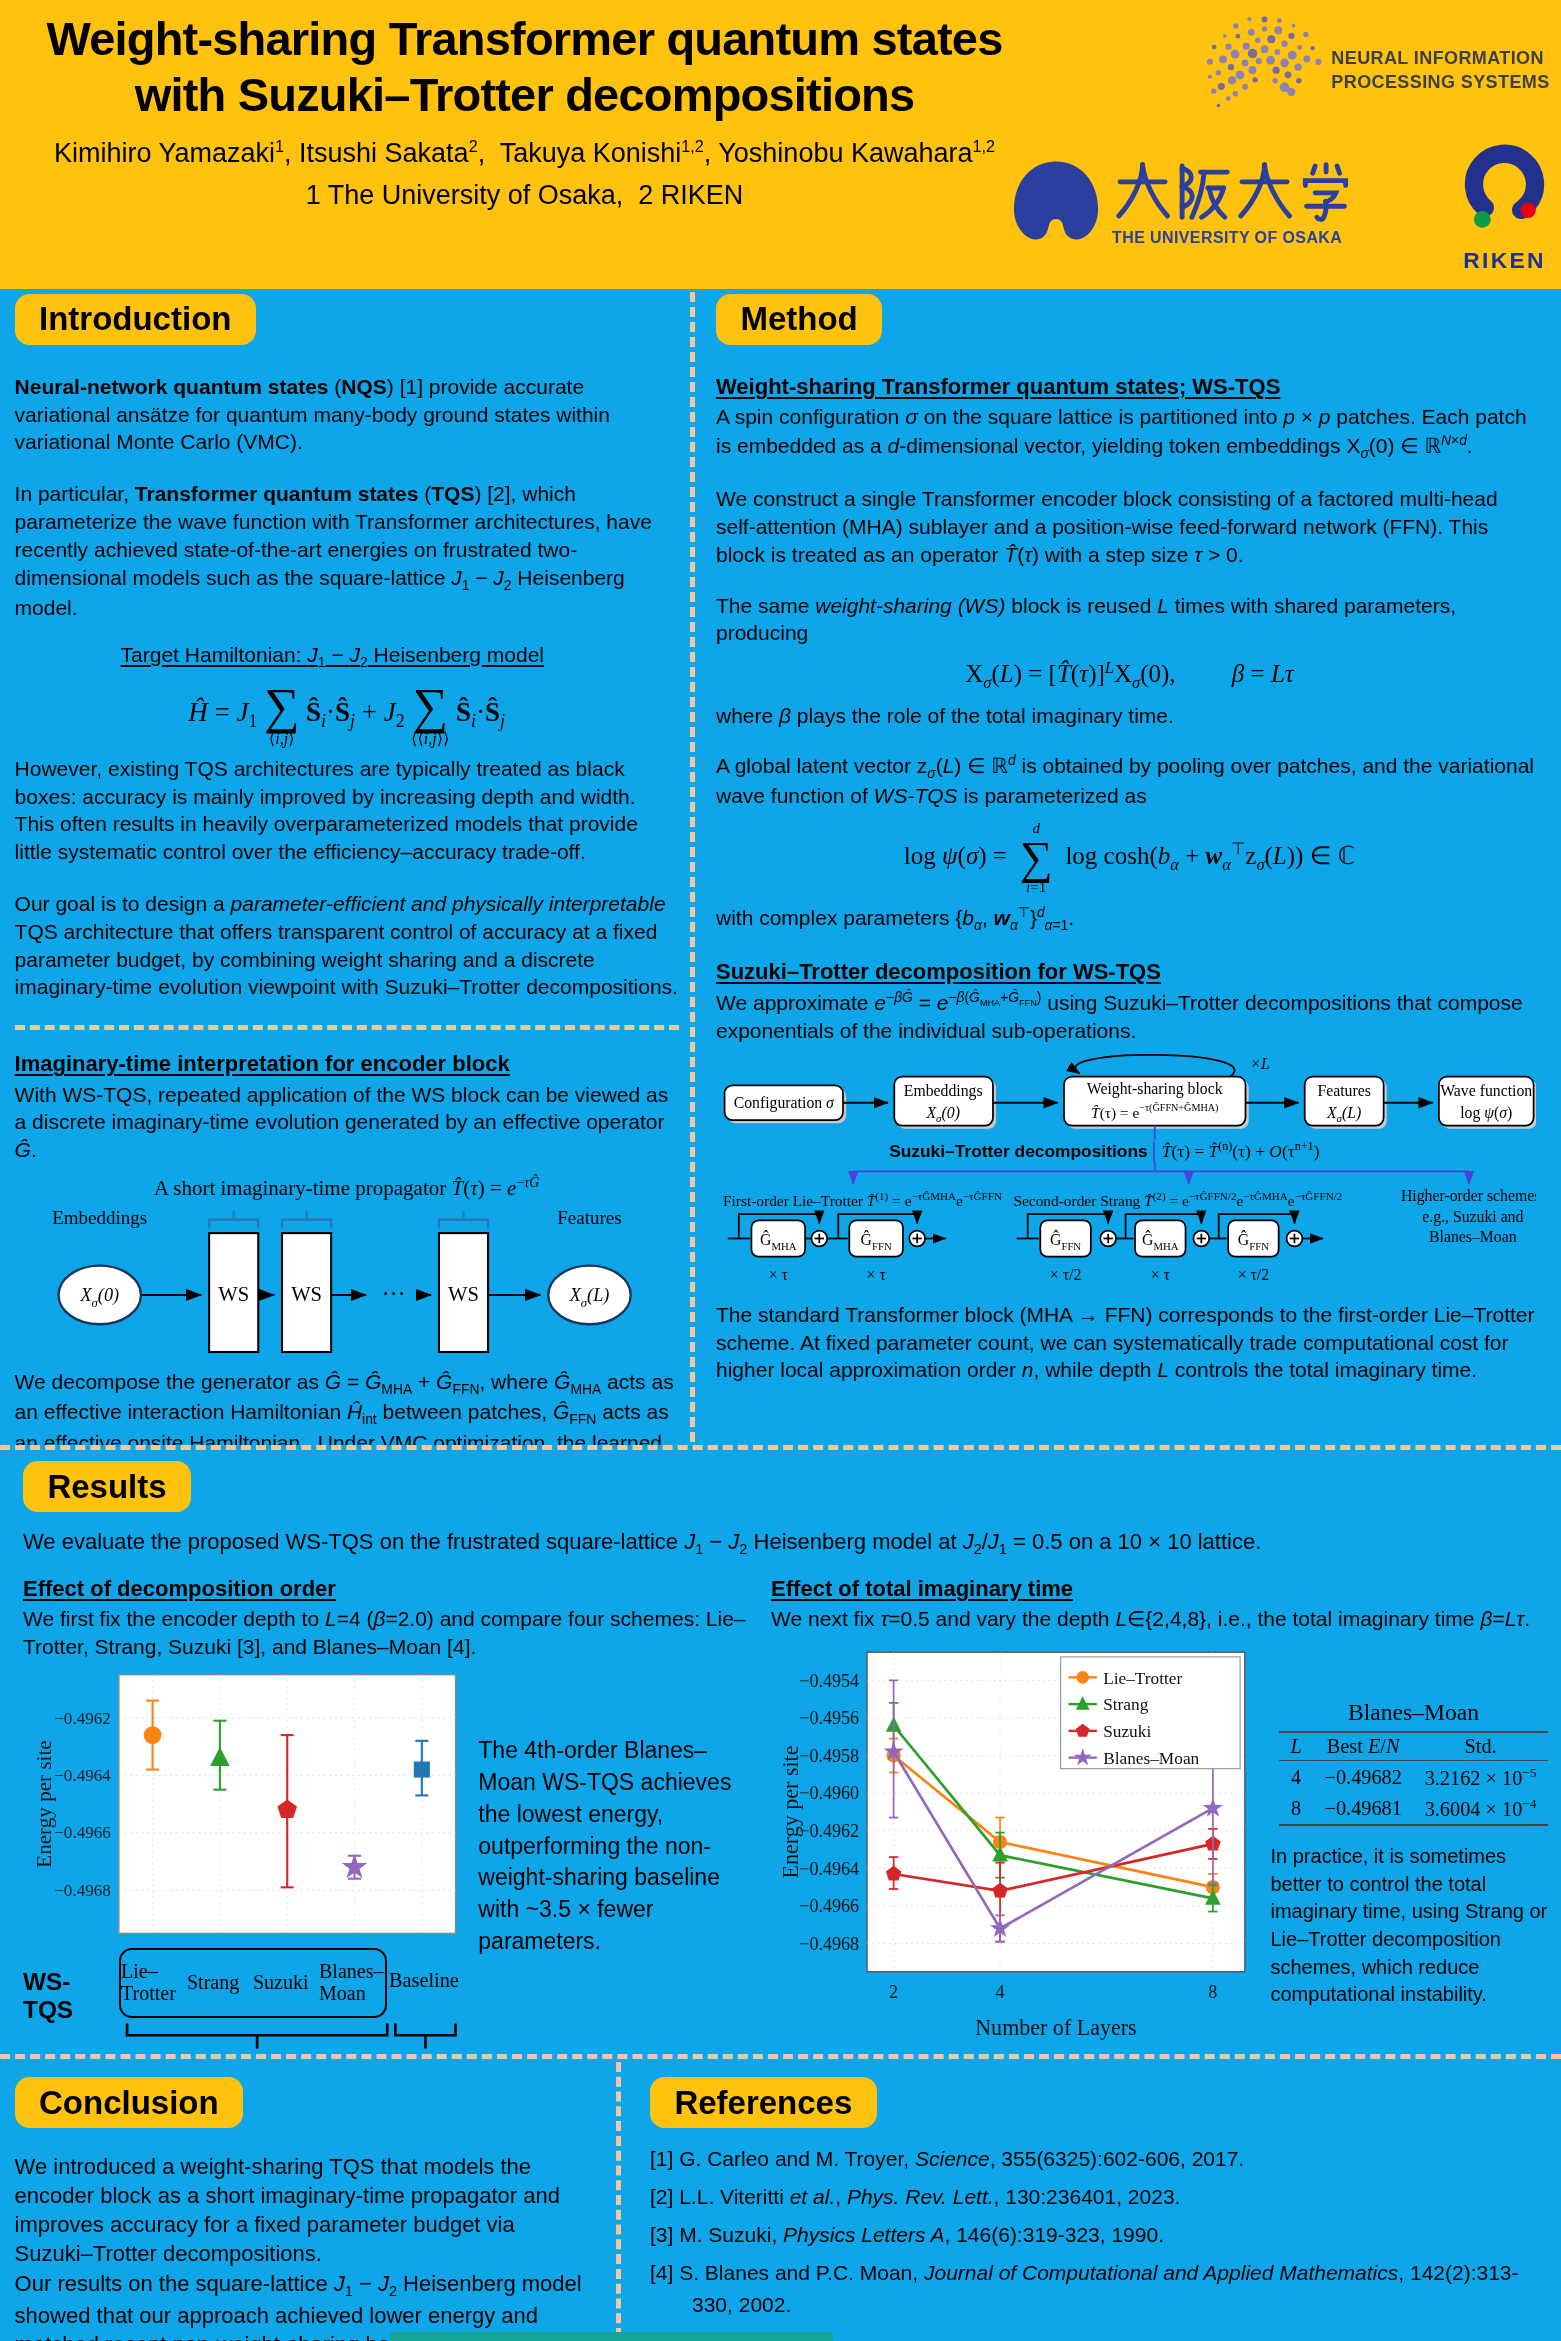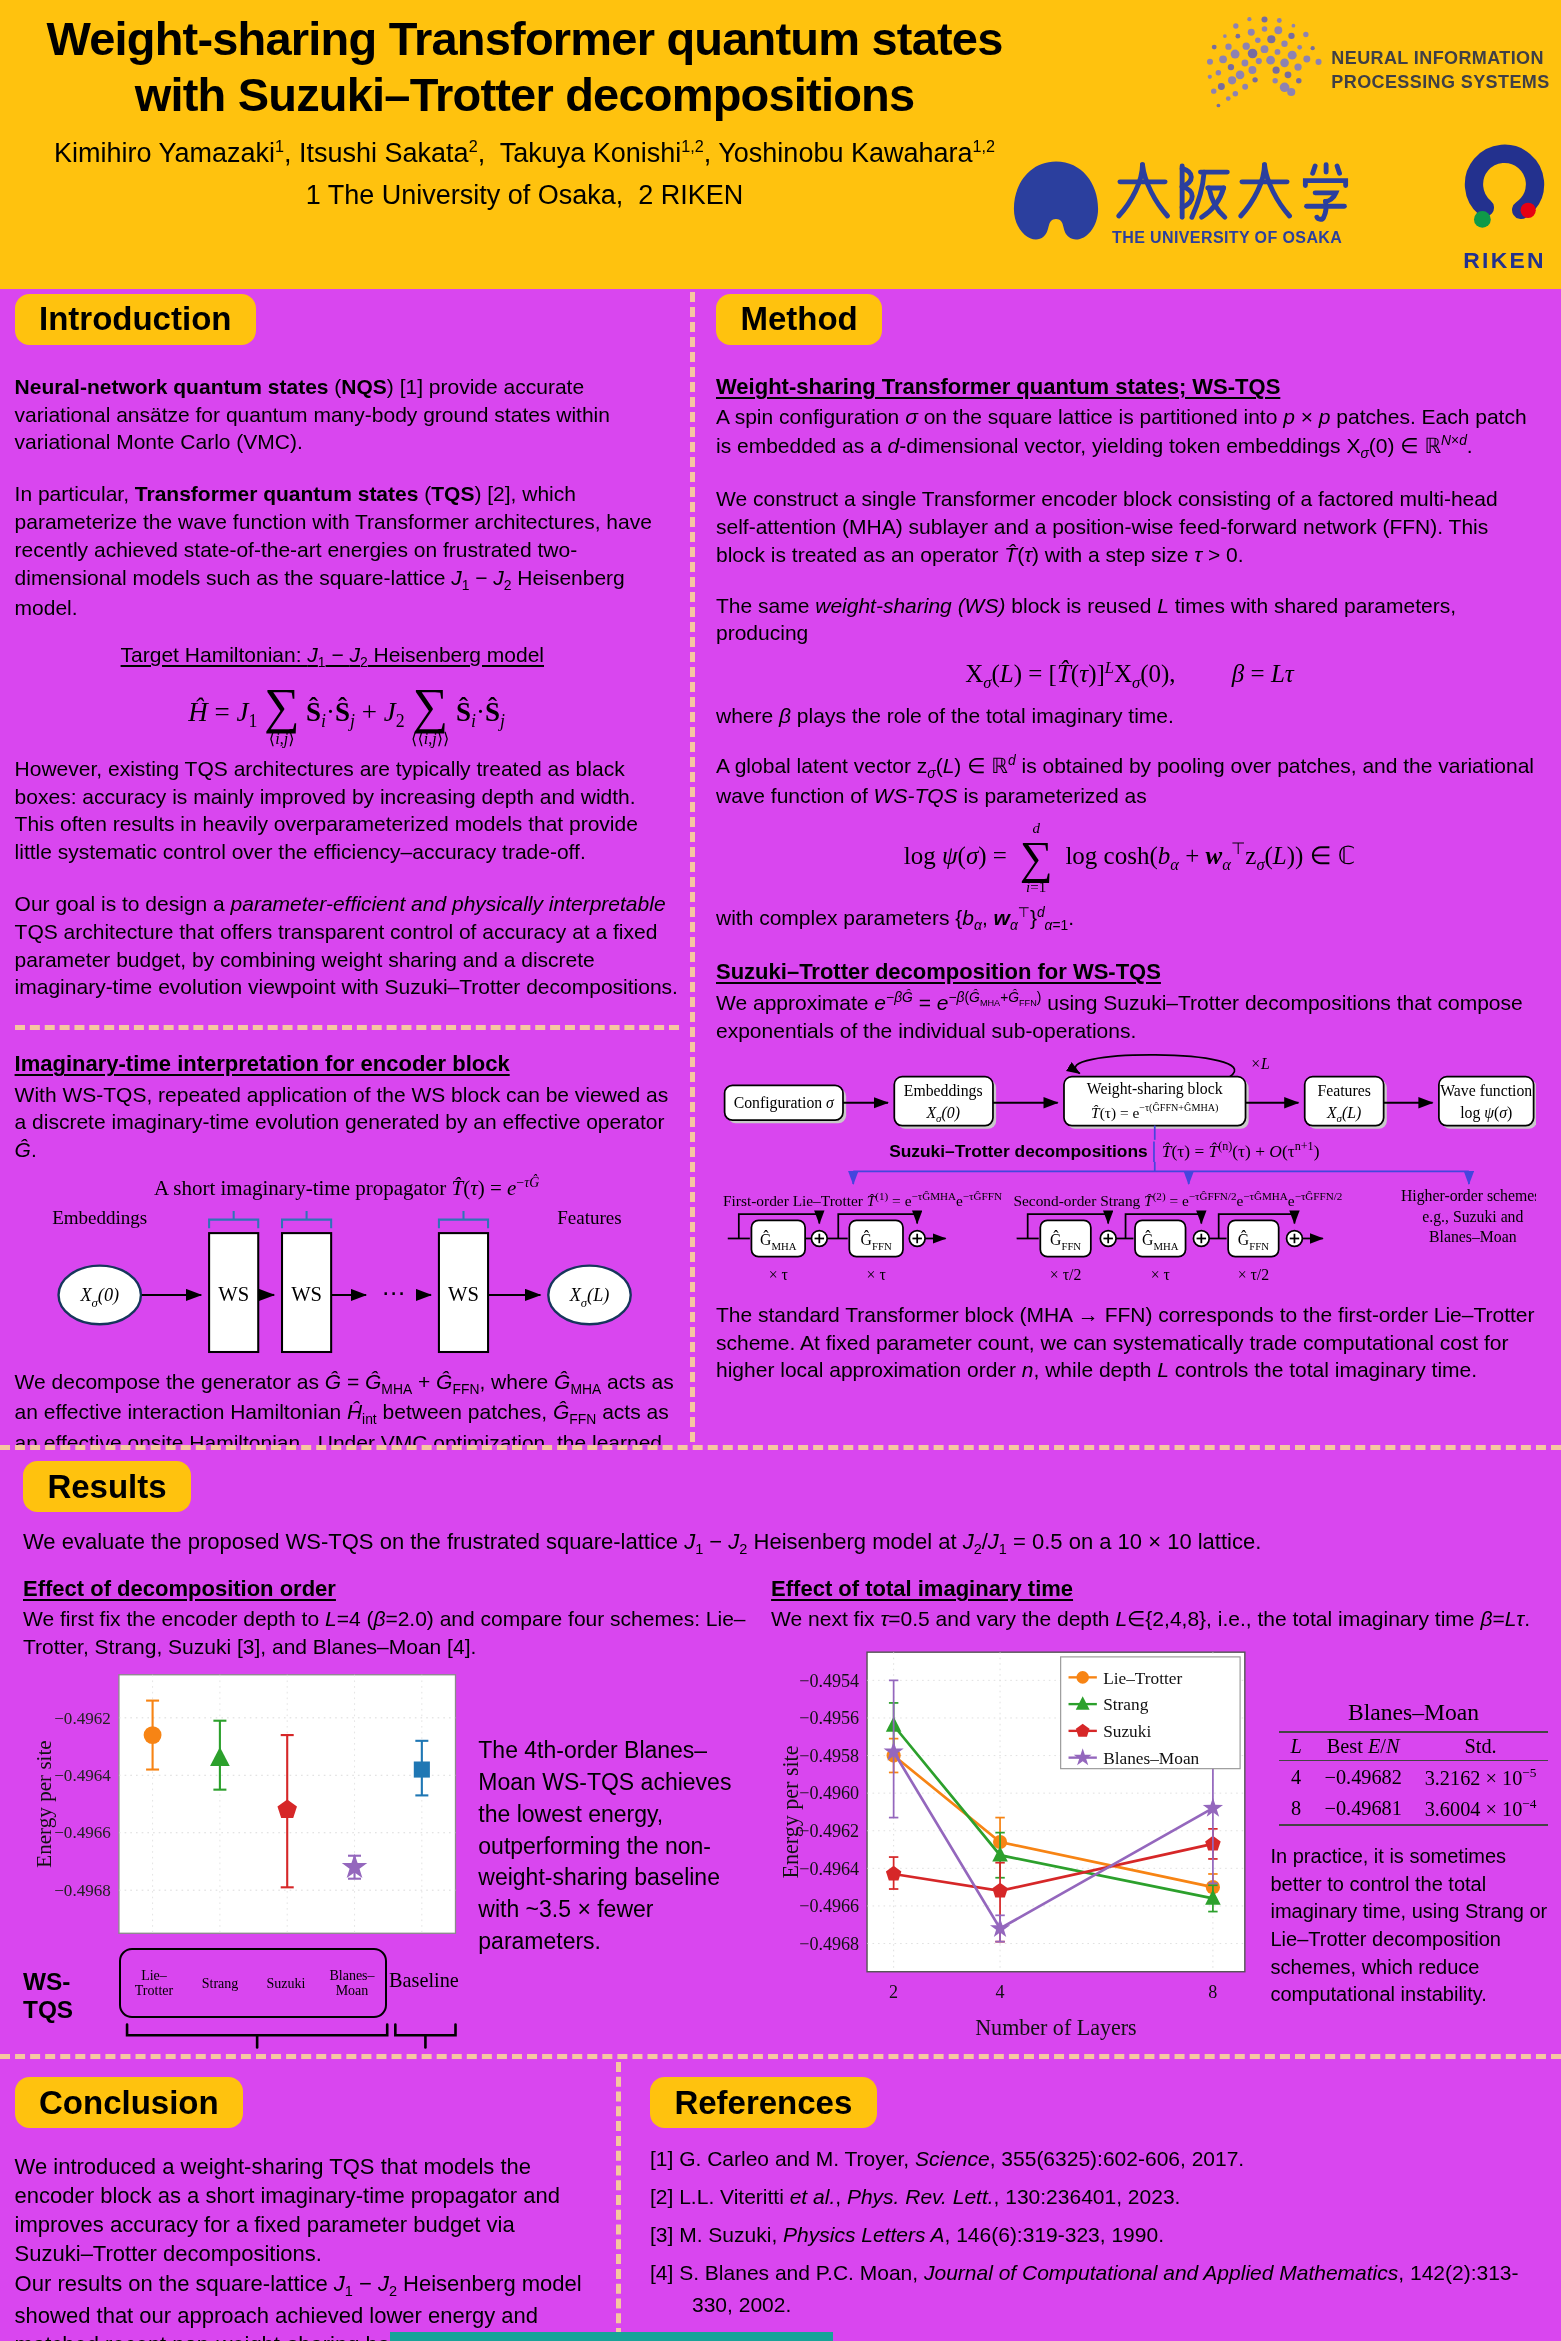--- a/index.html
+++ b/index.html
@@ -1,16 +1,16 @@
 <!DOCTYPE html>
 <html style="font-size:13px"><head>
 <meta charset="utf-8">
 <style>
   html,body{margin:0;padding:0;background:#fff;}
-  .poster{position:relative;width:1561px;height:2342px;background:#d946ef;overflow:hidden;
+  .poster{position:relative;width:1561px;height:2342px;background:#0ea5e9;overflow:hidden;
           font-family:"Liberation Sans",sans-serif;color:#000;}
   
   .banner{position:relative;height:289px;background:#ffc20e;overflow:hidden;}
   .head-left{width:1049px;padding-top:8.1px;}
   .title{margin:3.3px 0 0 0;font-size:47px;line-height:1.18;font-weight:bold;text-align:center;letter-spacing:-0.8px;}
   .authors{margin-top:14.6px;text-align:center;font-size:27px;}
   .authors sup{font-size:60%;}
   .affil{margin-top:11.4px;text-align:center;font-size:27px;}
   .neurips{position:absolute;top:4.9px;right:11.4px;display:flex;align-items:center;}
   .neurips-text{margin-left:3.3px;font-size:18px;font-weight:600;color:#3f3f46;letter-spacing:0.4px;line-height:1.35;}
@@ -51,21 +51,21 @@
   
   .res-cols{display:flex;margin-top:9.8px;}
   .res-l{width:760px;}
   .res-r{flex:1;padding-left:9.8px;}
   .c1wrap{display:flex;margin-top:4.9px;}
   .c1side{width:283px;margin-left:16.3px;margin-top:70px;font-size:23px;line-height:1.38;}
   .c1labels{position:relative;width:439px;height:72px;margin-top:1.6px;font-family:"Liberation Serif",serif;}
   .wstqs{position:absolute;left:0;top:19.5px;width:93px;font:bold 24.4px "Liberation Sans",sans-serif;}
   .catbox{position:absolute;left:96px;top:0;width:268px;height:70px;border:2.4px solid #000;border-radius:13px;
           box-sizing:border-box;display:flex;align-items:center;}
-  .catbox span{flex:1;text-align:center;font-size:14px;line-height:1.08;}
+  .catbox span{flex:1;font-size:20px;line-height:1.08;}
   .cat-baseline{position:absolute;left:366px;top:21px;width:67px;text-align:center;font-size:20.3px;}
   .c1brace{display:block;margin-top:1.6px;}
   .params{width:439px;text-align:center;font-size:21px;margin-top:6.5px;}
   .c2wrap{display:flex;margin-top:4.9px;align-items:center;}
   .c2side{width:286px;margin-left:11.4px;margin-top:29px;}
   .bm-title{font-family:"Liberation Serif",serif;font-size:23.6px;text-align:center;}
   table.bm{border-collapse:collapse;font-family:"Liberation Serif",serif;font-size:20.3px;margin:4.9px auto 0 auto;}
   table.bm th{border-top:2.4px solid #444;border-bottom:1.2px solid #444;padding:2.4px 11.4px;font-weight:normal;}
   table.bm td{padding:3.3px 11.4px;text-align:center;}
   table.bm tr.last td{border-bottom:2.4px solid #444;}

